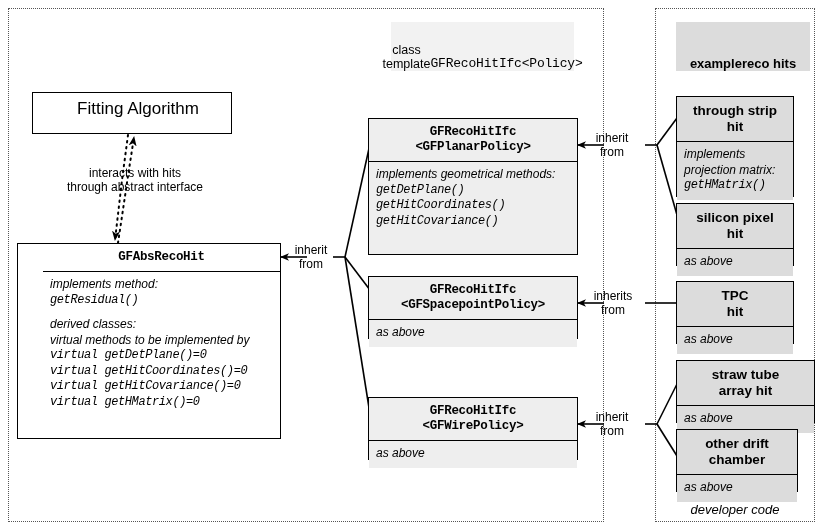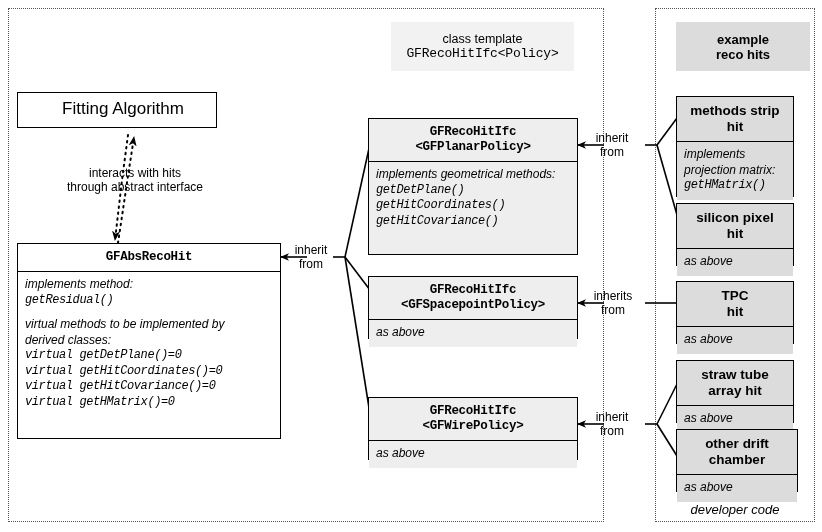--- a/index.html
+++ b/index.html
@@ -36,22 +36,22 @@
     text-align: center;
     line-height: 15px;
     white-space: pre-line;
   }
   
   .banner {
     position: absolute;
     box-sizing: border-box;
     text-align: center;
     display: flex;
-    flex-direction: column;
-    align-items: center;
+    flex-direction: row;
+    align-items: flex-end;
     justify-content: center;
   }
   .banner .ln1 { font-size: 12.5px; }
   .banner .ln2 {
     font-family: "Liberation Mono", monospace;
     font-weight: normal;
     font-size: 13px;
     letter-spacing: -0.2px;
   }
   .banner.bold-two .ln1,
@@ -176,36 +176,36 @@
     <line x1="604" y1="303" x2="578" y2="303" stroke="#000" stroke-width="1.6" marker-end="url(#arrowSolid)"></line>
     <line x1="645" y1="303" x2="677" y2="303" stroke="#000" stroke-width="1.6"></line>
 
     <line x1="604" y1="424" x2="578" y2="424" stroke="#000" stroke-width="1.6" marker-end="url(#arrowSolid)"></line>
 
     <line x1="645" y1="424" x2="657" y2="424" stroke="#000" stroke-width="1.6"></line>
     <line x1="657" y1="424" x2="677" y2="384" stroke="#000" stroke-width="1.6"></line>
     <line x1="657" y1="424" x2="677" y2="456" stroke="#000" stroke-width="1.6"></line>
   </svg>
 
-  <div class="uml" style="left:17px; top:92px; width:200px; height:36px;padding-left:12px;">
+  <div class="uml" style="left:32px; top:92px; width:200px; height:42px;padding-left:12px;">
     <div class="title plain">Fitting Algorithm</div>
   </div>
 
   <div class="flabel" style="left:40px; top:166px; width:190px;">interacts with hits
 through abstract interface</div>
 
-  <div class="uml" style="left:17px; top:243px; width:264px; height:196px;">
+  <div class="uml" style="left:17px; top:243px; width:264px; height:196px;padding-left:25px;">
     <div class="title">GFAbsRecoHit</div>
     <div class="divider"></div>
     <div class="body">
       <div class="txt">implements method:</div>
       <div class="mono">getResidual()</div>
       <div class="gap"></div>
+      <div class="txt">derived classes:</div>
       <div class="txt">virtual methods to be implemented by</div>
-      <div class="txt">derived classes:</div>
       <div class="mono">virtual getDetPlane()=0</div>
       <div class="mono">virtual getHitCoordinates()=0</div>
       <div class="mono">virtual getHitCovariance()=0</div>
       <div class="mono">virtual getHMatrix()=0</div>
     </div>
   </div>
 
   <div class="flabel" style="left:285px; top:243px; width:52px;">inherit
 from</div>
   <div class="flabel" style="left:582px; top:131px; width:60px;">inherit
@@ -246,21 +246,21 @@
       <span>&lt;GFWirePolicy&gt;</span>
     </div>
     <div class="divider"></div>
     <div class="body">
       <div class="txt">as above</div>
     </div>
   </div>
 
   <div class="uml shaded-dark" style="left:676px; top:96px; width:118px; height:101px;">
     <div class="title sans-bold">
-      <span>methods strip</span><br>
+      <span>through strip</span><br>
       <span>hit</span>
     </div>
     <div class="divider"></div>
     <div class="body">
       <div class="txt">implements</div>
       <div class="txt">projection matrix:</div>
       <div class="mono">getHMatrix()</div>
     </div>
   </div>
 
@@ -279,21 +279,21 @@
     <div class="title sans-bold">
       <span>TPC</span><br>
       <span>hit</span>
     </div>
     <div class="divider"></div>
     <div class="body">
       <div class="txt">as above</div>
     </div>
   </div>
 
-  <div class="uml shaded-dark" style="left:676px; top:360px; width:118px; height:63px;">
+  <div class="uml shaded-dark" style="left:676px; top:360px; width:139px; height:63px;">
     <div class="title sans-bold">
       <span>straw tube</span><br>
       <span>array hit</span>
     </div>
     <div class="divider"></div>
     <div class="body">
       <div class="txt">as above</div>
     </div>
   </div>
 

